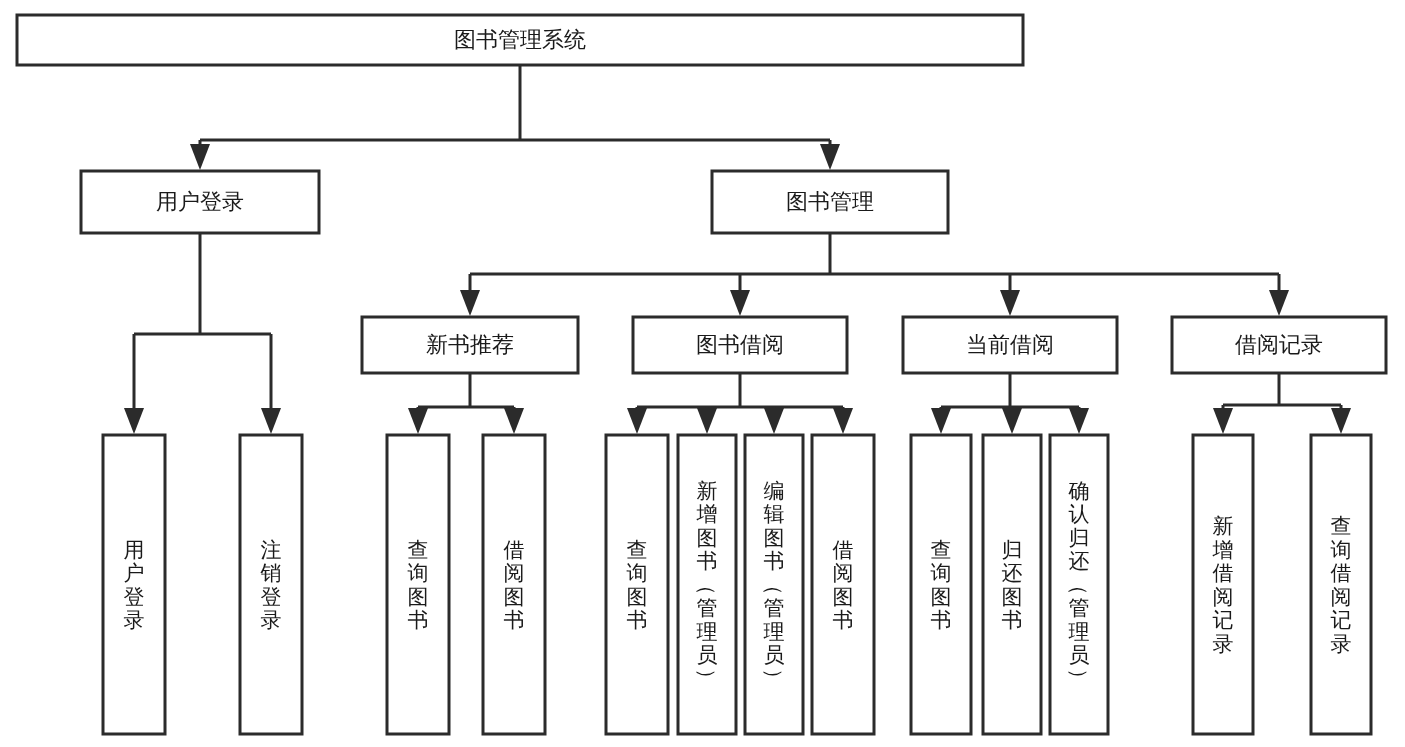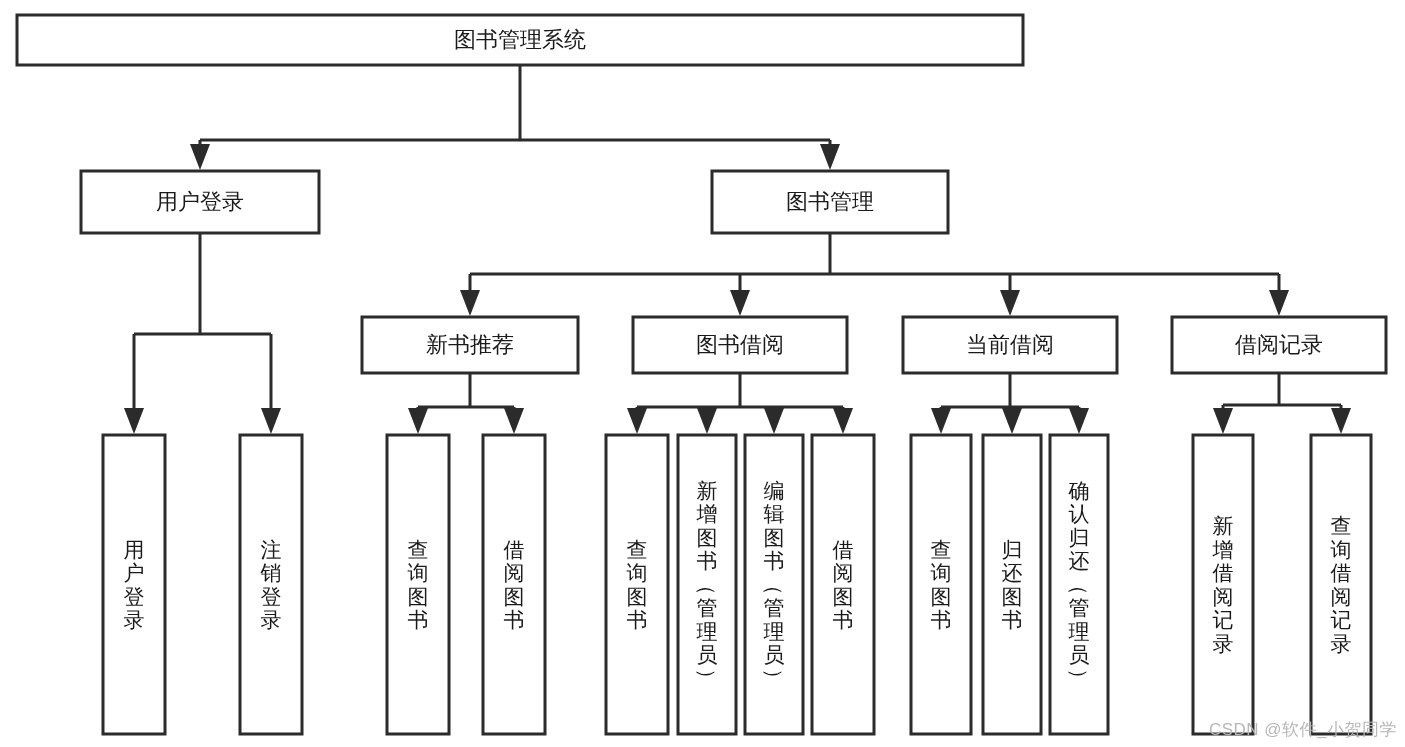--- a/index.html
+++ b/index.html
@@ -186,15 +186,14 @@
       <div class="node-label-v" style="left: 678px; width: 58px; writing-mode: horizontal-tb; top: 478.75px;"><div style="height: 23.5px; line-height: 23.5px;">新</div><div style="height: 23.5px; line-height: 23.5px;">增</div><div style="height: 23.5px; line-height: 23.5px;">图</div><div style="height: 23.5px; line-height: 23.5px;">书</div><div style="height: 23.5px; line-height: 23.5px; transform: rotate(90deg);">（</div><div style="height: 23.5px; line-height: 23.5px;">管</div><div style="height: 23.5px; line-height: 23.5px;">理</div><div style="height: 23.5px; line-height: 23.5px;">员</div><div style="height: 23.5px; line-height: 23.5px; transform: rotate(90deg);">）</div></div>
       <div class="node-label-v" style="left: 745px; width: 58px; writing-mode: horizontal-tb; top: 478.75px;"><div style="height: 23.5px; line-height: 23.5px;">编</div><div style="height: 23.5px; line-height: 23.5px;">辑</div><div style="height: 23.5px; line-height: 23.5px;">图</div><div style="height: 23.5px; line-height: 23.5px;">书</div><div style="height: 23.5px; line-height: 23.5px; transform: rotate(90deg);">（</div><div style="height: 23.5px; line-height: 23.5px;">管</div><div style="height: 23.5px; line-height: 23.5px;">理</div><div style="height: 23.5px; line-height: 23.5px;">员</div><div style="height: 23.5px; line-height: 23.5px; transform: rotate(90deg);">）</div></div>
       <div class="node-label-v" style="left: 812px; width: 62px; writing-mode: horizontal-tb; top: 537.5px;"><div style="height: 23.5px; line-height: 23.5px;">借</div><div style="height: 23.5px; line-height: 23.5px;">阅</div><div style="height: 23.5px; line-height: 23.5px;">图</div><div style="height: 23.5px; line-height: 23.5px;">书</div></div>
       <div class="node-label-v" style="left: 911px; width: 60px; writing-mode: horizontal-tb; top: 537.5px;"><div style="height: 23.5px; line-height: 23.5px;">查</div><div style="height: 23.5px; line-height: 23.5px;">询</div><div style="height: 23.5px; line-height: 23.5px;">图</div><div style="height: 23.5px; line-height: 23.5px;">书</div></div>
       <div class="node-label-v" style="left: 983px; width: 58px; writing-mode: horizontal-tb; top: 537.5px;"><div style="height: 23.5px; line-height: 23.5px;">归</div><div style="height: 23.5px; line-height: 23.5px;">还</div><div style="height: 23.5px; line-height: 23.5px;">图</div><div style="height: 23.5px; line-height: 23.5px;">书</div></div>
       <div class="node-label-v" style="left: 1050px; width: 58px; writing-mode: horizontal-tb; top: 478.75px;"><div style="height: 23.5px; line-height: 23.5px;">确</div><div style="height: 23.5px; line-height: 23.5px;">认</div><div style="height: 23.5px; line-height: 23.5px;">归</div><div style="height: 23.5px; line-height: 23.5px;">还</div><div style="height: 23.5px; line-height: 23.5px; transform: rotate(90deg);">（</div><div style="height: 23.5px; line-height: 23.5px;">管</div><div style="height: 23.5px; line-height: 23.5px;">理</div><div style="height: 23.5px; line-height: 23.5px;">员</div><div style="height: 23.5px; line-height: 23.5px; transform: rotate(90deg);">）</div></div>
       <div class="node-label-v" style="left: 1193px; width: 60px; writing-mode: horizontal-tb; top: 514px;"><div style="height: 23.5px; line-height: 23.5px;">新</div><div style="height: 23.5px; line-height: 23.5px;">增</div><div style="height: 23.5px; line-height: 23.5px;">借</div><div style="height: 23.5px; line-height: 23.5px;">阅</div><div style="height: 23.5px; line-height: 23.5px;">记</div><div style="height: 23.5px; line-height: 23.5px;">录</div></div>
       <div class="node-label-v" style="left: 1311px; width: 60px; writing-mode: horizontal-tb; top: 514px;"><div style="height: 23.5px; line-height: 23.5px;">查</div><div style="height: 23.5px; line-height: 23.5px;">询</div><div style="height: 23.5px; line-height: 23.5px;">借</div><div style="height: 23.5px; line-height: 23.5px;">阅</div><div style="height: 23.5px; line-height: 23.5px;">记</div><div style="height: 23.5px; line-height: 23.5px;">录</div></div>
     </div>
 
-  <div class="watermark">CSDN @软件_小贺同学</div>
 
 </div>
 
 </body></html>

